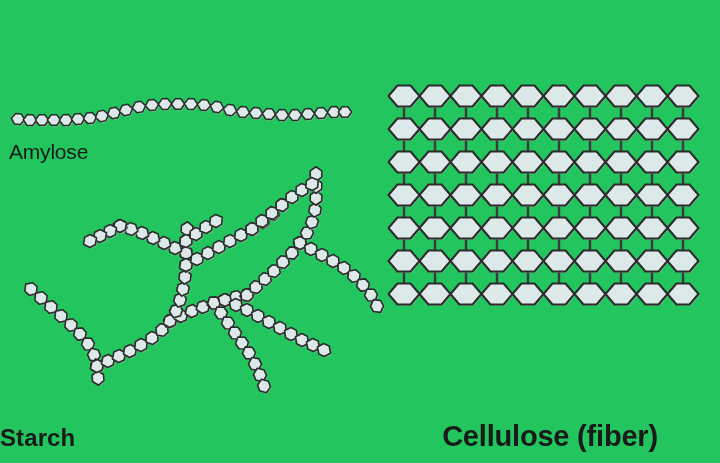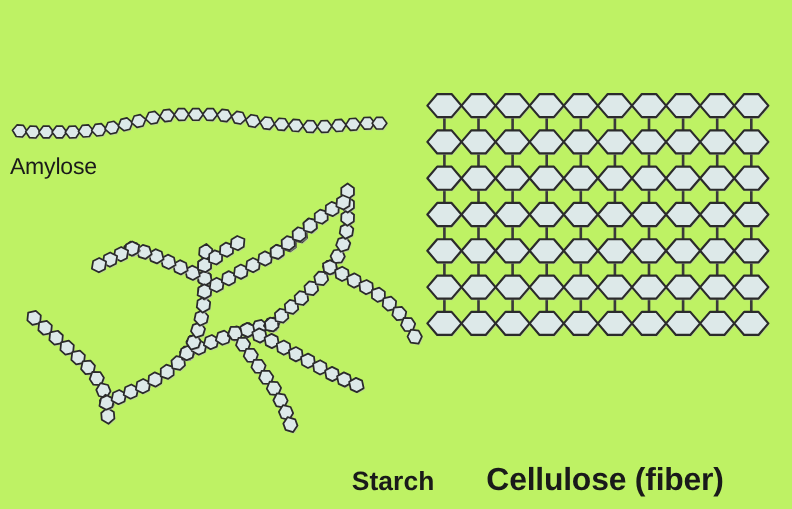--- a/index.html
+++ b/index.html
@@ -5,21 +5,21 @@
 <style>
   html, body {
     margin: 0;
     padding: 0;
     background: #ffffff;
   }
   #page {
     position: relative;
     width: 720px;
     height: 463px;
-    background: #bef264;
+    background: #22c55e;
     overflow: hidden;
     font-family: "Liberation Sans", sans-serif;
   }
   #diagram-svg {
     position: absolute;
     left: 0;
     top: 0;
     width: 720px;
     height: 463px;
     display: block;
@@ -41,25 +41,24 @@
     left: 6px;
     top: 369px;
     font-size: 21px;
     font-weight: 400;
     letter-spacing: -0.2px;
   }
   #caption-starch {
     left: 0;
     top: 424px;
     width: 350px;
-    text-align: right;
+    text-align: left;
     font-size: 24px;
     font-weight: 700;
     letter-spacing: 0.1px;
-    padding-left: 45px;
   }
   #caption-cellulose {
     left: 390px;
     top: 420px;
     width: 320px;
     text-align: center;
     font-size: 29px;
     font-weight: 700;
     letter-spacing: -0.2px;
   }

